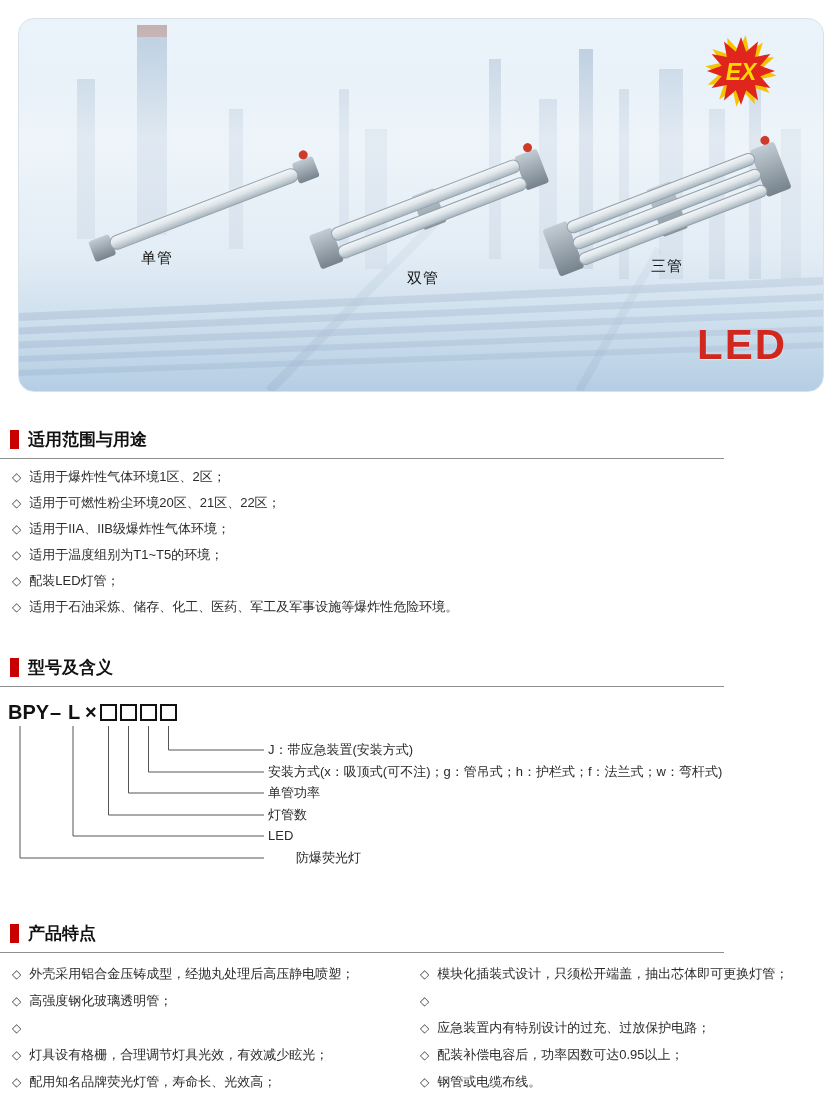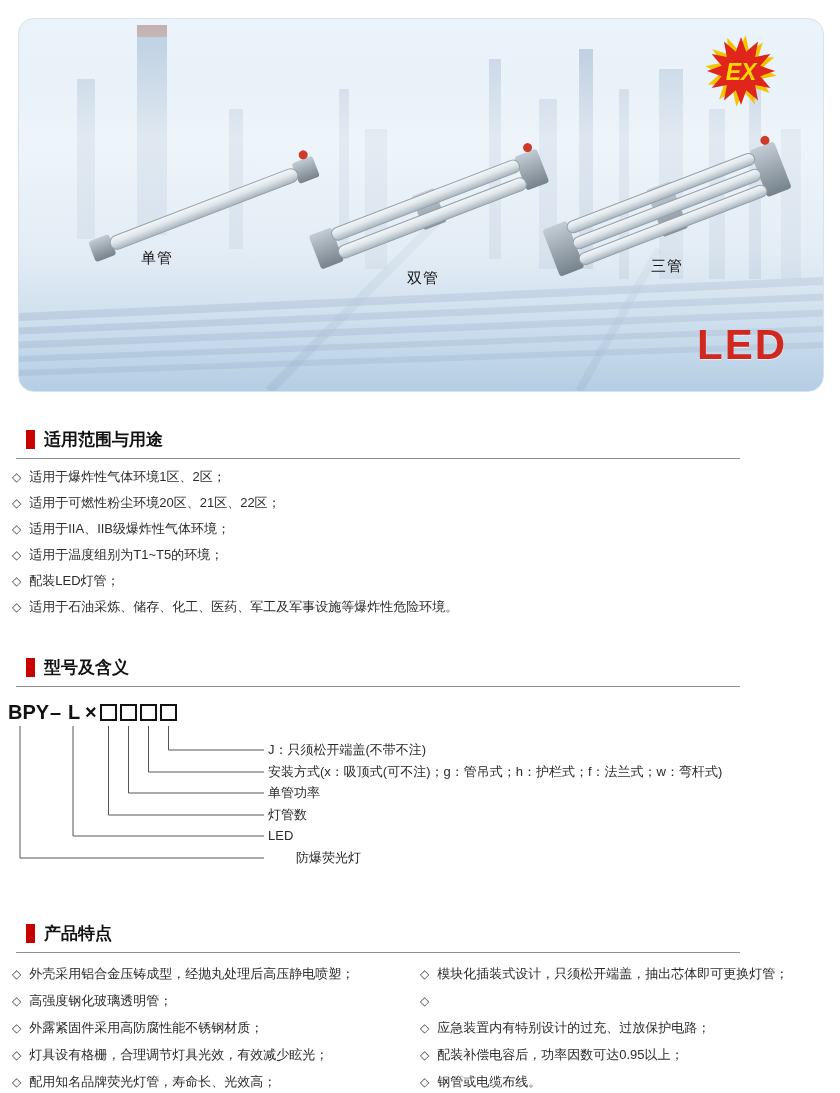--- a/index.html
+++ b/index.html
@@ -21,21 +21,21 @@
   .lamp-label.one{left:122px;top:230px;}
   .lamp-label.two{left:388px;top:250px;}
   .lamp-label.three{left:632px;top:238px;}
   .led-text{
     position:absolute;right:36px;bottom:22px;
     font-size:42px;font-weight:bold;color:#d0281e;letter-spacing:2px;
     text-shadow:0 1px 1px rgba(255,255,255,.7);
   }
 
   
-  .sec{position:absolute;left:0;width:724px;margin-left:16px;}
+  .sec{position:absolute;left:0;width:724px;}
   .sec-header{
     display:flex;align-items:center;gap:9px;
     padding:0 0 7px 10px;border-bottom:1px solid #8f8f8f;
   }
   .sec-block{width:9px;height:19px;background:#c80000;flex:0 0 auto;}
   .sec-title{font-size:17px;font-weight:bold;color:#111;}
 
   
   .usage-list{position:absolute;left:12px;top:464px;width:816px;}
   .u-item{display:flex;align-items:center;height:26px;font-size:13px;color:#2b2b2b;}
@@ -209,21 +209,21 @@
     <g stroke="#555" stroke-width="1" fill="none">
       <polyline points="168.5,26 168.5,50 264,50"></polyline>
       <polyline points="148.5,26 148.5,72 264,72"></polyline>
       <polyline points="128.5,26 128.5,93 264,93"></polyline>
       <polyline points="108.5,26 108.5,115 264,115"></polyline>
       <polyline points="73,26 73,136 264,136"></polyline>
       <polyline points="20,26 20,158 264,158"></polyline>
     </g>
   </svg>
 
-  <div class="m-label r1">J：只须松开端盖(不带不注)</div>
+  <div class="m-label r1">J：带应急装置(安装方式)</div>
   <div class="m-label r2">安装方式(x：吸顶式(可不注)；g：管吊式；h：护栏式；f：法兰式；w：弯杆式)</div>
   <div class="m-label r3">单管功率</div>
   <div class="m-label r4">灯管数</div>
   <div class="m-label r5">LED</div>
   <div class="m-label r6">防爆荧光灯</div>
 </div>
 
 <div class="sec" style="top:922px;">
   <div class="sec-header">
     <span class="sec-block"></span>
@@ -236,21 +236,20 @@
     <div class="f-item">
         <span class="bullet">◇</span>
         <span>外壳采用铝合金压铸成型，经抛丸处理后高压静电喷塑；</span>
       </div>
     <div class="f-item">
         <span class="bullet">◇</span>
         <span>高强度钢化玻璃透明管；</span>
       </div>
     <div class="f-item">
         <span class="bullet">◇</span>
-        <span>外露紧固件采用高防腐性能不锈钢材质；</span>
       </div>
     <div class="f-item">
         <span class="bullet">◇</span>
         <span>灯具设有格栅，合理调节灯具光效，有效减少眩光；</span>
       </div>
     <div class="f-item">
         <span class="bullet">◇</span>
         <span>配用知名品牌荧光灯管，寿命长、光效高；</span>
       </div>
   </div>

